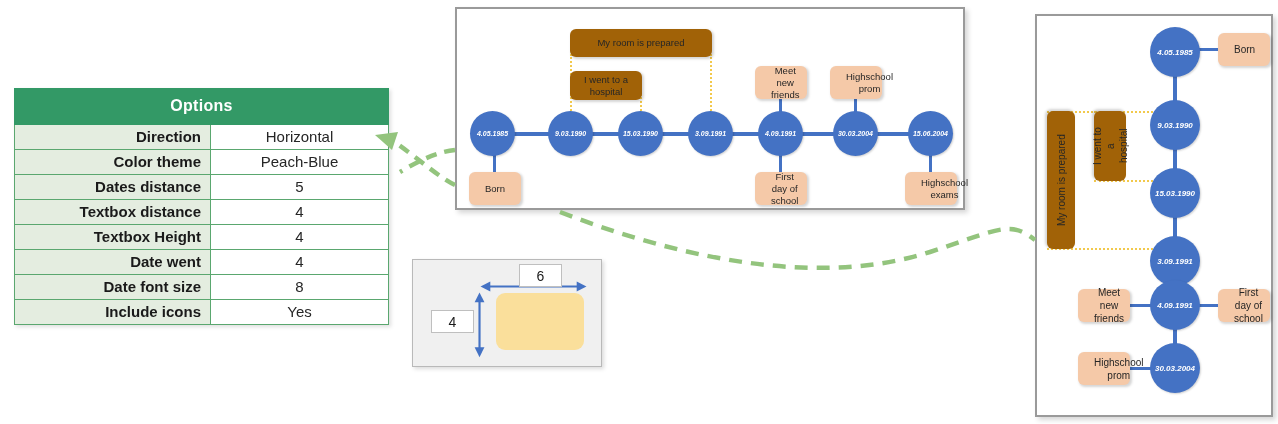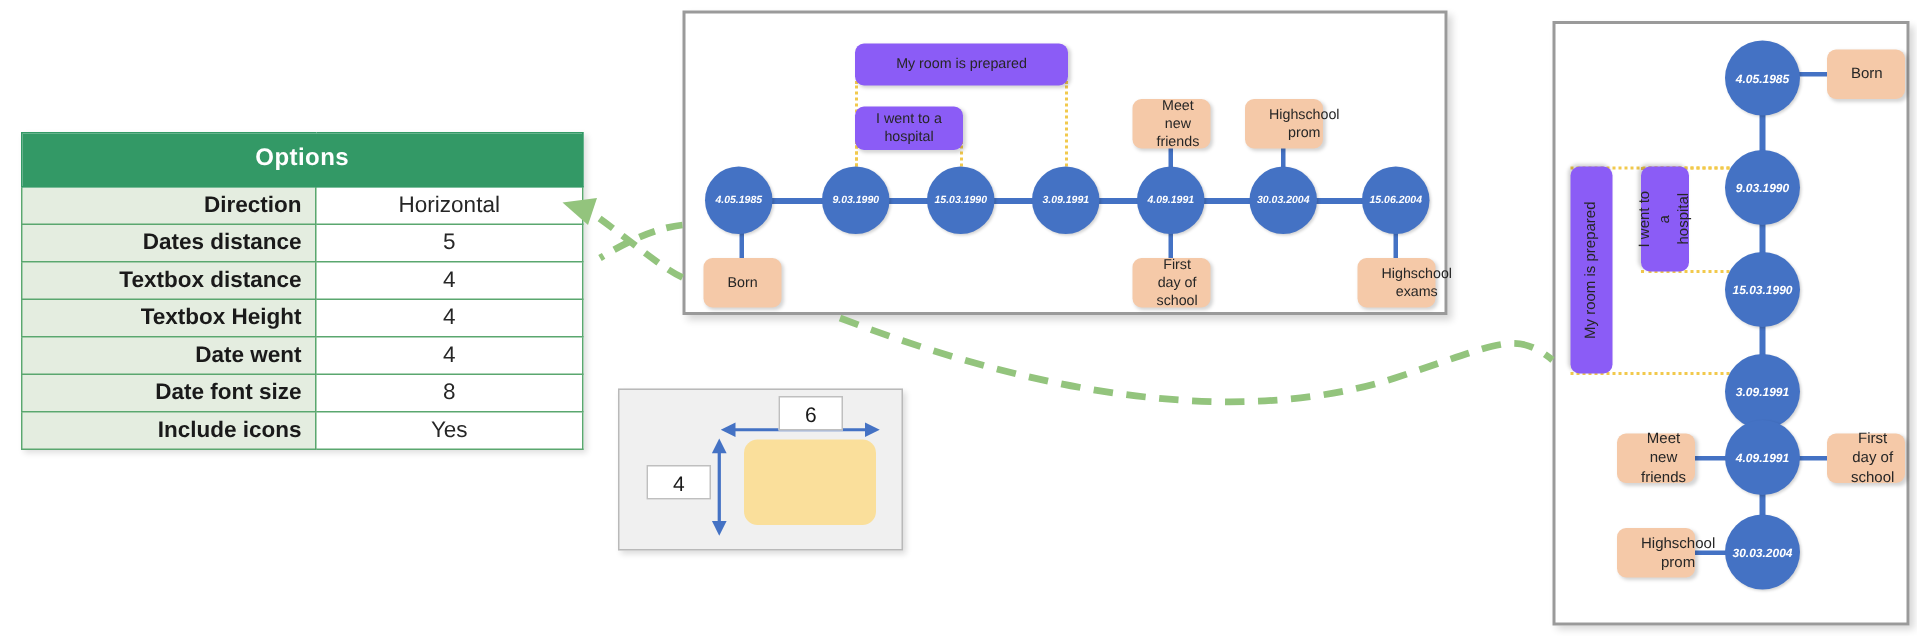--- a/index.html
+++ b/index.html
@@ -100,21 +100,21 @@
     font-size: 9.5px;
     line-height: 12px;
     padding: 16px;
     box-sizing: border-box;
     z-index: 5;
     box-shadow: 1.5px 1.5px 2.5px rgba(0,0,0,0.17);
   }
   .evbox.v { font-size: 10px; line-height: 13px; }
   .spanbox {
     position: absolute;
-    background: #8b5cf6;
+    background: #a16207;
     border-radius: 6px;
     color: #262626;
     display: flex; align-items: center; justify-content: center;
     text-align: center;
     font-size: 9.5px;
     line-height: 12px;
     padding: 14px;
     box-sizing: border-box;
     z-index: 5;
     box-shadow: 1.5px 1.5px 2.5px rgba(0,0,0,0.17);
@@ -180,20 +180,24 @@
       <tr>
         <th class="opt-header" colspan="2">Options</th>
       </tr>
     </thead>
     <tbody>
       <tr>
         <td class="opt-label">Direction</td>
         <td class="opt-value">Horizontal</td>
       </tr>
       <tr>
+        <td class="opt-label">Color theme</td>
+        <td class="opt-value">Peach-Blue</td>
+      </tr>
+      <tr>
         <td class="opt-label">Dates distance</td>
         <td class="opt-value">5</td>
       </tr>
       <tr>
         <td class="opt-label">Textbox distance</td>
         <td class="opt-value">4</td>
       </tr>
       <tr>
         <td class="opt-label">Textbox Height</td>
         <td class="opt-value">4</td>

